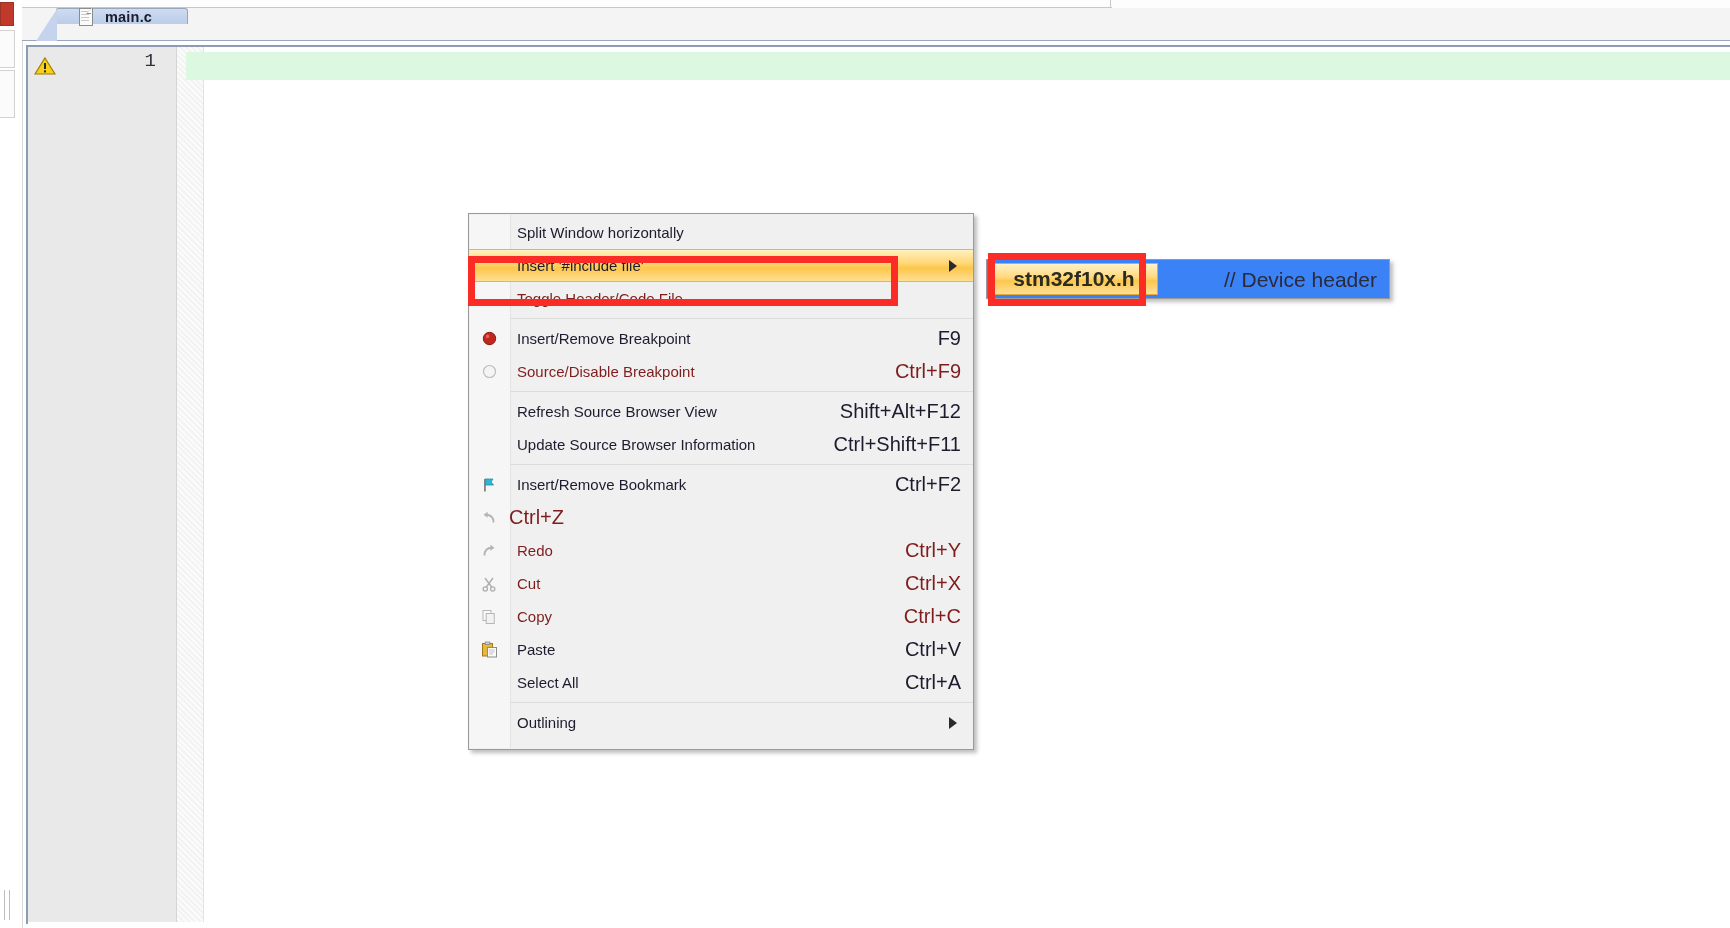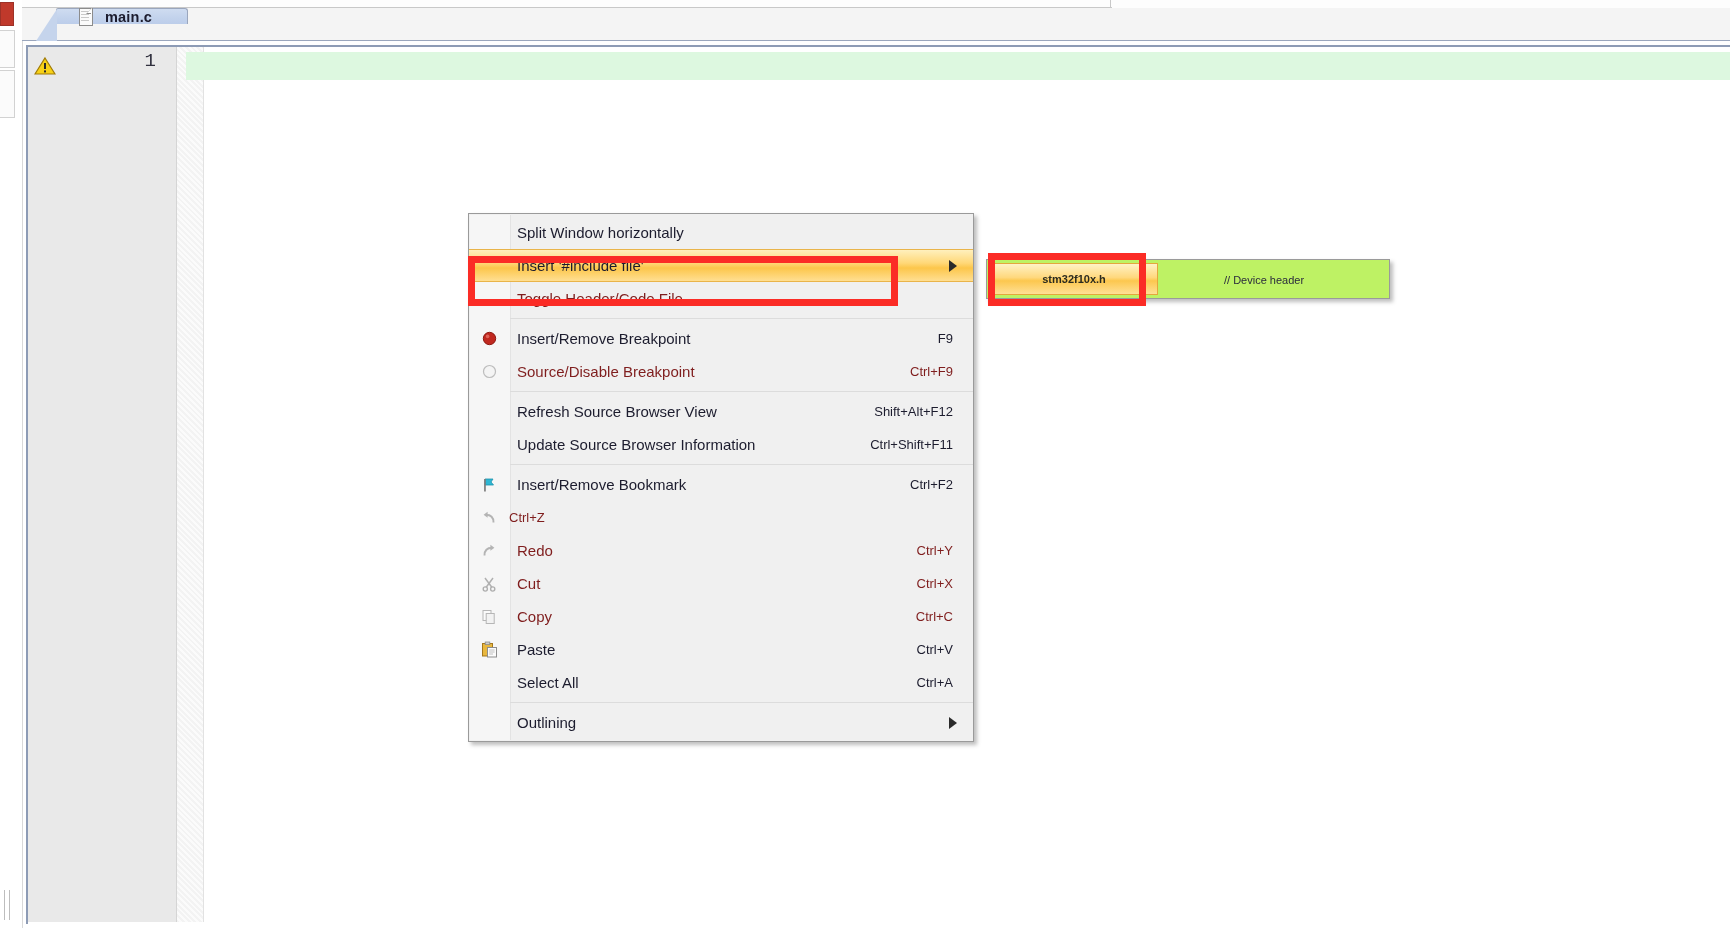--- a/index.html
+++ b/index.html
@@ -56,45 +56,45 @@
   .line-number{position:absolute;left:96px;top:50px;width:60px;text-align:right;
     font-family:"Liberation Mono",monospace;font-size:19px;color:#31313f;}
   .code-line-hl{position:absolute;left:186px;top:52px;right:0;height:28px;background:#ddf8e0;}
   .editor-canvas{position:absolute;left:204px;top:47px;right:0;bottom:6px;background:#ffffff;}
 
   
   .ctx-menu{
     position:absolute;left:468px;top:213px;width:506px;
     background:#f0f0f0;border:1px solid #9a9a9a;
     box-shadow:3px 3px 4px rgba(0,0,0,.26);
-    padding:2px 0 2px 0;box-sizing:border-box;
+    padding:2px 0 10px 0;box-sizing:border-box;
     font-size:15px;color:#1c1c2e;
   }
   .ctx-gutter{position:absolute;left:1px;top:1px;bottom:1px;width:40px;background:#f6f6f6;border-right:1px solid #e3e3e3;}
   .mi{position:relative;height:33px;display:flex;align-items:center;z-index:2;}
   .mi .ico{width:40px;flex:none;display:flex;align-items:center;justify-content:center;}
   .mi .lbl{margin-left:8px;flex:1;white-space:nowrap;}
-  .mi .sc{margin-right:20px;font-size:13px;white-space:nowrap;}
+  .mi .sc{margin-right:12px;font-size:20px;white-space:nowrap;}
   .mi .arrow{margin-right:16px;width:0;height:0;border-style:solid;border-width:6px 0 6px 8px;border-color:transparent transparent transparent #2a2a2a;}
   .mi.bold .lbl,.mi.bold .sc{font-weight:normal;}
   .mi.disabled .lbl,.mi.disabled .sc{color:#7f1d1d;}
   .mi.hl{
     background:linear-gradient(to bottom,#fff0bd 0%,#ffd878 42%,#fcc64b 58%,#ffdf92 100%);
     border-top:1px solid #e9b44a;border-bottom:1px solid #e9b44a;
     height:33px;box-sizing:border-box;
   }
   .sep{height:1px;background:#dcdcdc;margin:3px 0 3px 41px;position:relative;z-index:2;}
 
   
   .sub-menu{
     position:absolute;left:986px;top:259px;width:404px;height:40px;
-    background:#bef264;border:1px solid #9a9a9a;
+    background:#3b82f6;border:1px solid #9a9a9a;
     box-shadow:3px 3px 4px rgba(0,0,0,.26);
     box-sizing:border-box;display:flex;align-items:center;
-    font-size:11px;color:#1c1c2e;
+    font-size:21px;color:#1c1c2e;
   }
   .sub-item{
     position:absolute;left:3px;top:3px;width:168px;height:32px;
     background:linear-gradient(to bottom,#fff2c6 0%,#ffd87d 45%,#fcc74e 56%,#ffe096 100%);
     border:1px solid #e4a73c;box-sizing:border-box;
     display:flex;align-items:center;justify-content:center;
     font-weight:bold;color:#2b2b1f;
   }
   .sub-comment{position:absolute;left:210px;top:0;height:40px;display:flex;align-items:center;font-weight:normal;color:#2a2a3c;margin-left:27px;}
 

